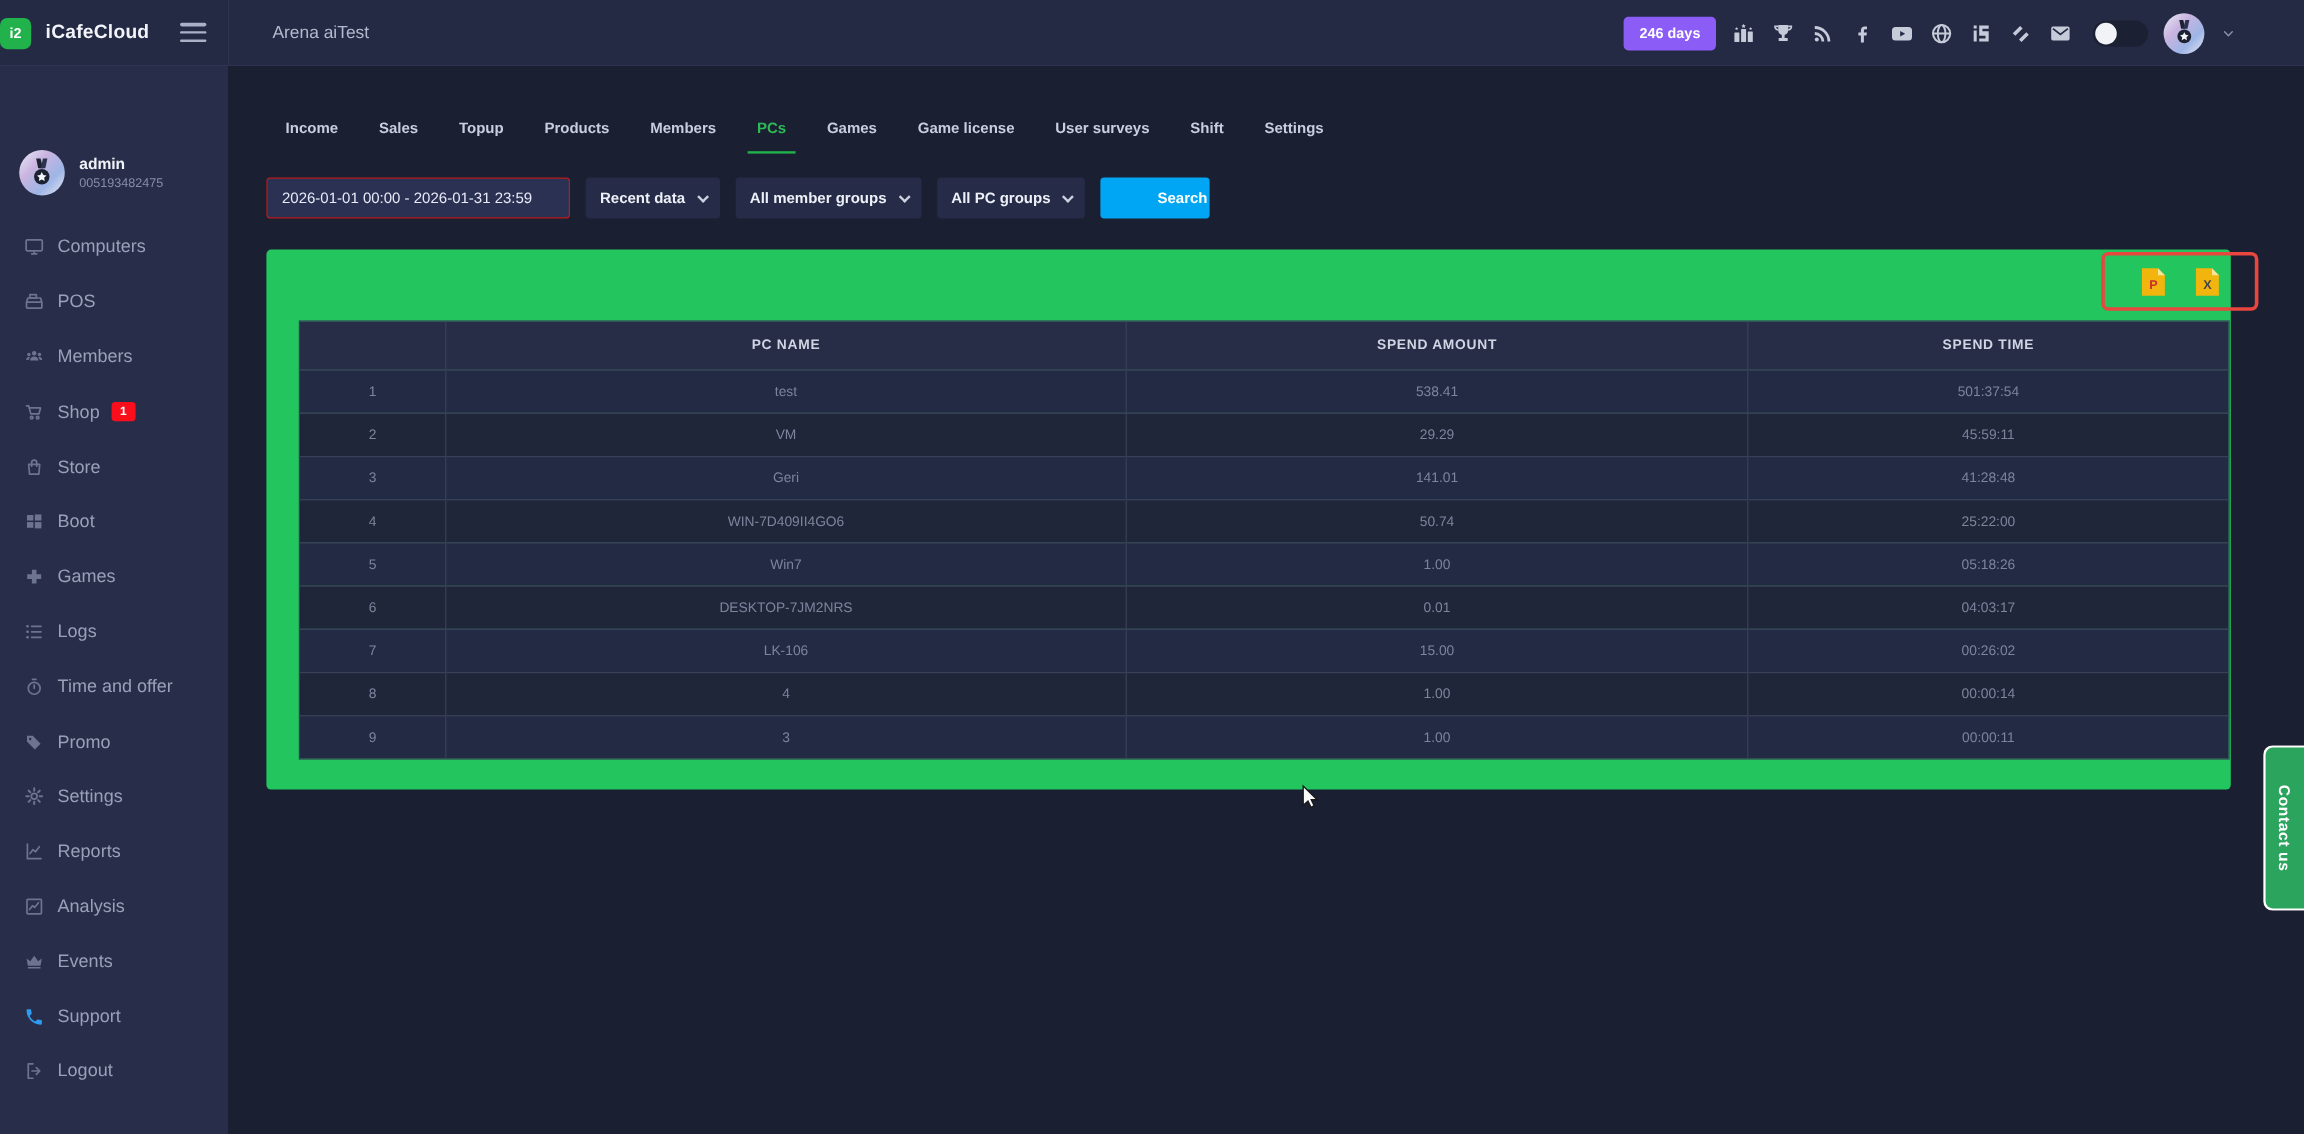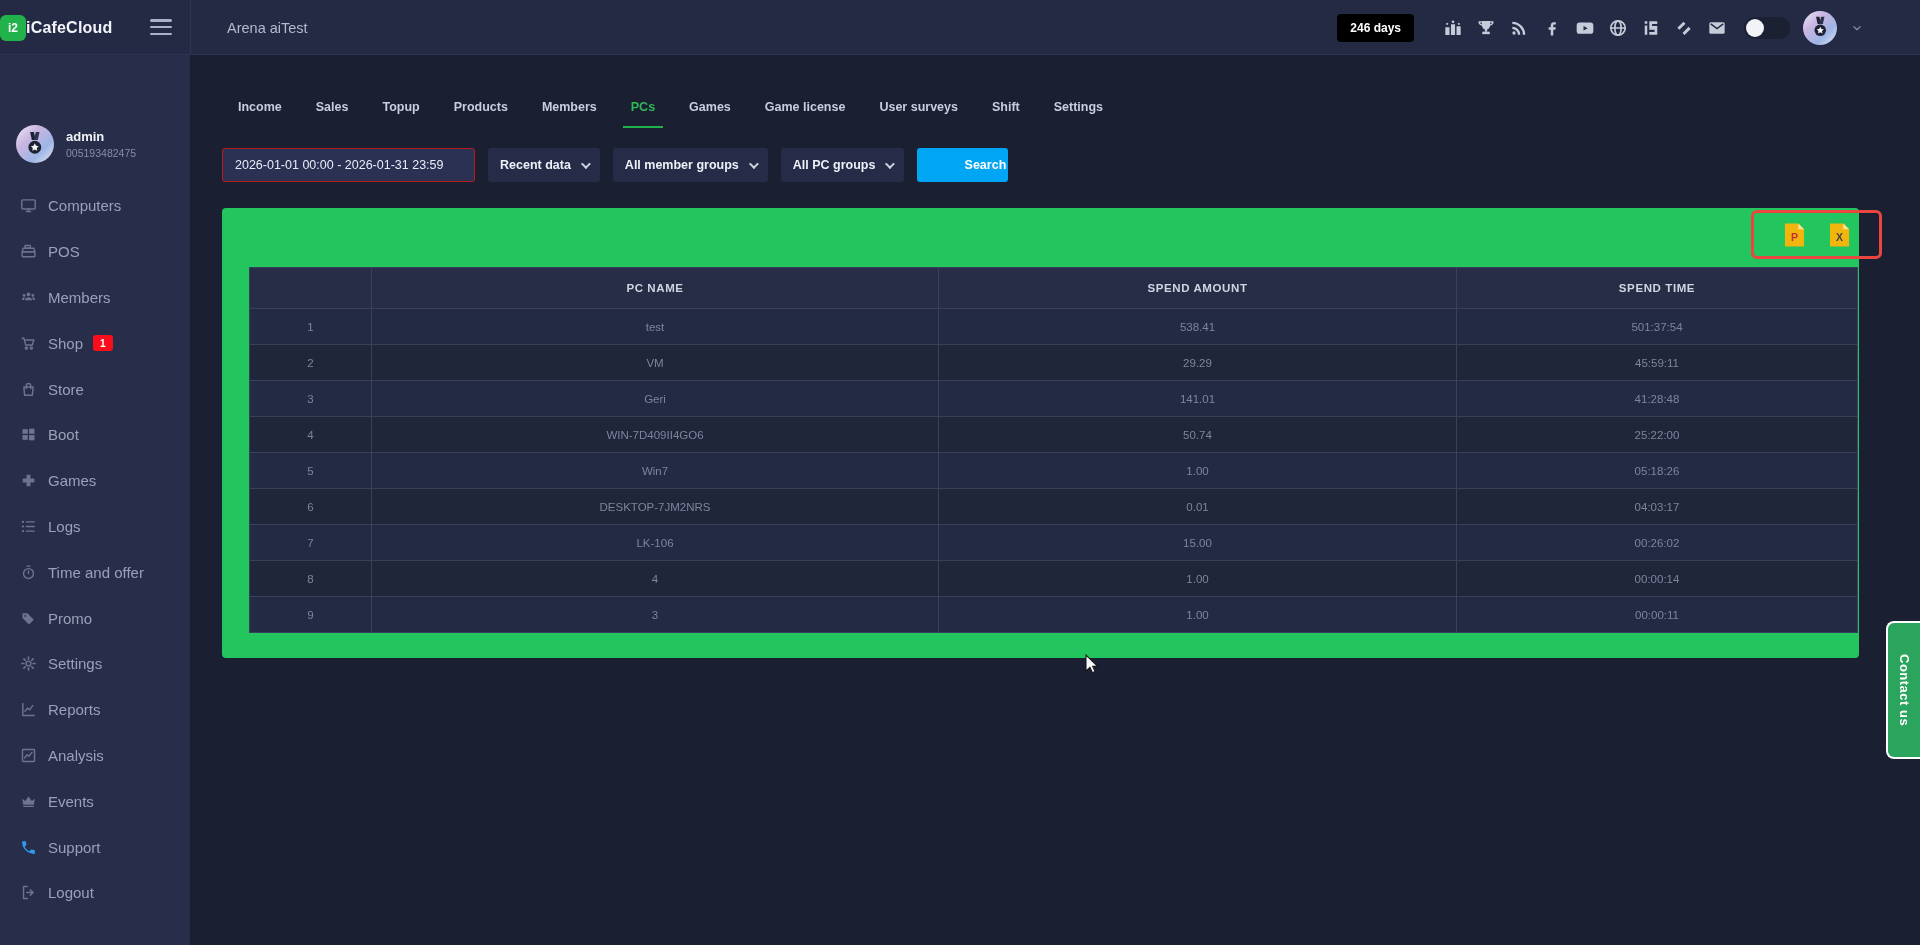--- a/index.html
+++ b/index.html
@@ -4,27 +4,27 @@
 <style>
   * { margin:0; padding:0; box-sizing:border-box; }
   html,body { width:1920px; height:945px; background:#10141f; }
   body { font-family:"Liberation Sans", sans-serif; }
   .app { position:relative; width:1920px; height:945px; background:#1a1f32; overflow:hidden; }
 
   
   .topbar { position:absolute; left:0; top:0; width:1920px; height:55px; background:#242a44; border-bottom:1px solid #2d3350; z-index:5; }
   .topbar-left { position:absolute; left:0; top:0; width:190px; height:55px; display:flex; align-items:center; }
   .logo-mark { width:26px; height:26px; background:#21b24c; border-radius:6px; color:#fff; font-weight:800; font-size:12px; display:flex; align-items:center; justify-content:center; }
-  .logo-text { color:#f2f4fa; font-size:16px; font-weight:700; margin-left:0; letter-spacing:.2px; }
+  .logo-text { color:#f2f4fa; font-size:16px; font-weight:700; margin-left:12px; letter-spacing:.2px; }
   .topbar-divider { position:absolute; left:190px; top:0; width:1px; height:55px; background:#2d3350; }
   .hamburger { position:absolute; left:150px; top:19px; width:22px; height:16px; background:none; border:none; cursor:pointer; display:flex; flex-direction:column; justify-content:space-between; }
   .hamburger i { display:block; height:2.5px; background:#aab0c5; border-radius:2px; }
   .topbar-title { position:absolute; left:227px; top:0; height:55px; display:flex; align-items:center; color:#b4bacd; font-size:14.5px; }
   .topbar-right { position:absolute; right:56px; top:0; height:55px; display:flex; align-items:center; gap:13px; }
-  .days-badge { background:#000000; color:#fff; font-size:12px; font-weight:700; padding:7px 13px; border-radius:4px; margin-right:16px; cursor:pointer; }
+  .days-badge { background:#8b5cf6; color:#fff; font-size:12px; font-weight:700; padding:7px 13px; border-radius:4px; cursor:pointer; }
   .hicon { width:20px; height:20px; color:#c6cbda; display:inline-flex; align-items:center; justify-content:center; cursor:pointer; flex:0 0 auto; }
   .hicon svg { width:100%; height:100%; display:block; }
   .toggle { width:46px; height:22px; background:#1b2033; border-radius:11px; position:relative; cursor:pointer; margin-left:4px; flex:0 0 auto; }
   .toggle .knob { position:absolute; left:2px; top:2px; width:18px; height:18px; border-radius:50%; background:#f2f3f7; }
   .avatar { width:34px; height:34px; border-radius:50%; background:linear-gradient(135deg,#e9ecf6 0%,#c9b4e0 35%,#9db6e6 68%,#ece6f2 100%); display:inline-flex; align-items:center; justify-content:center; cursor:pointer; overflow:hidden; flex:0 0 auto; }
   .avatar svg { width:78%; height:78%; }
   .chev { width:14px; height:14px; color:#8d93a9; }
 
   
   .sidebar { position:absolute; left:0; top:55px; width:190px; height:890px; background:#282e4a; }

